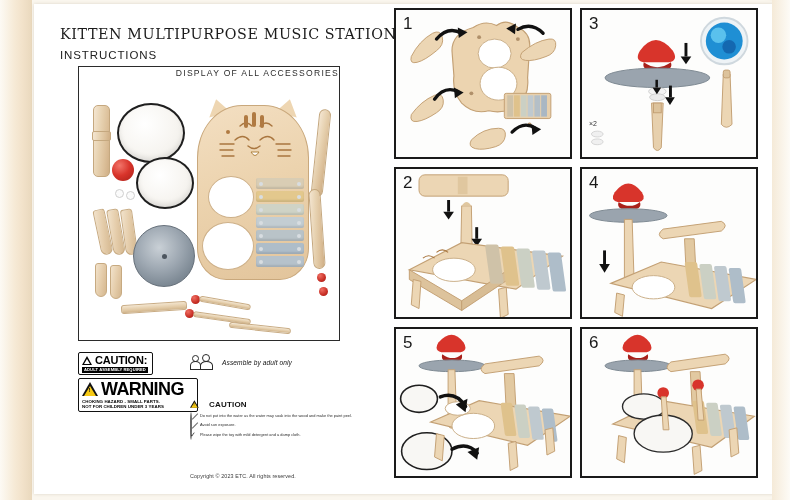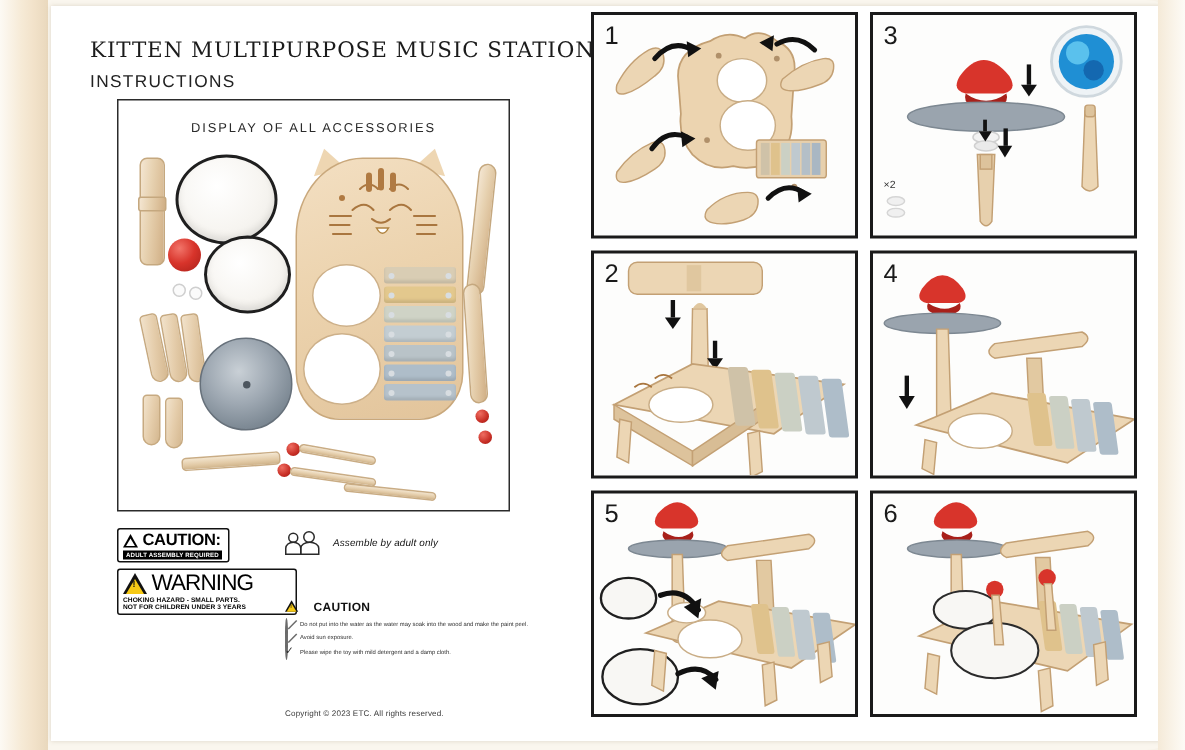--- a/index.html
+++ b/index.html
@@ -36,21 +36,21 @@
   .subtitle {
     margin-top: 7px; font-size: 11.5px; letter-spacing: .9px; color: #222;
   }
 
   
   #acc-box {
     position: absolute; left: 44px; top: 62px; width: 262px; height: 275px;
     border: 1px solid #2b2b2b; background: #fff;
   }
   #acc-title {
-    text-align: center; margin-top: 13px;
+    text-align: right; margin-top: 1px;
     font-size: 8.6px; letter-spacing: 1.25px; color: #2b2b2b;
   }
   #acc-stage { position: absolute; left: 0; top: 30px; right: 0; bottom: 4px; }
 
   
   .post {
     position: absolute; border-radius: 5px;
     background: linear-gradient(95deg,#f4e6d2 0%,#e7d2b1 40%,#dcc09a 72%,#cfae85 100%);
     border: 1px solid #c5a87f;
   }
@@ -148,21 +148,21 @@
   }
   .tri.yellow::before{
     content:"!";position:absolute;left:-1.6px;top:5px;z-index:2;
     font-size:6px;font-weight:700;color:#111;line-height:1;
   }
   #warnbox {
     margin-top:3px; border:1.6px solid #111; border-radius:2px; background:#fff;
     width:120px; padding:1px 3px 2px;
   }
   #warnbox .wrow { display:flex; align-items:center; gap:3px; }
-  #warnbox .wword { font-size:15px; font-weight:400; letter-spacing:-.6px; color:#000; line-height:1; }
+  #warnbox .wword { font-size:18px; font-weight:700; letter-spacing:-.6px; color:#000; line-height:1; }
   #warnbox .wl1 { font-size:4.4px; font-weight:700; color:#000; letter-spacing:.05px; margin-top:1px;}
   #warnbox .wl2 { font-size:4.4px; font-weight:700; color:#000; letter-spacing:.05px; }
   #warnbox .wchoke { font-size:4.4px;font-weight:700;color:#000; }
 
   #adultrow { position:absolute; left:112px; top:2px; display:flex; align-items:center; gap:6px; }
   #adultrow .txt { font-size:6.6px; font-style:italic; color:#111; letter-spacing:.1px; }
   .ppl { position:relative; width:26px; height:16px; }
   .ppl span { position:absolute; border:1.3px solid #2a2a2a; border-radius:50%; }
 
   #careblock { position:absolute; left:112px; top:45px; width:180px; }

